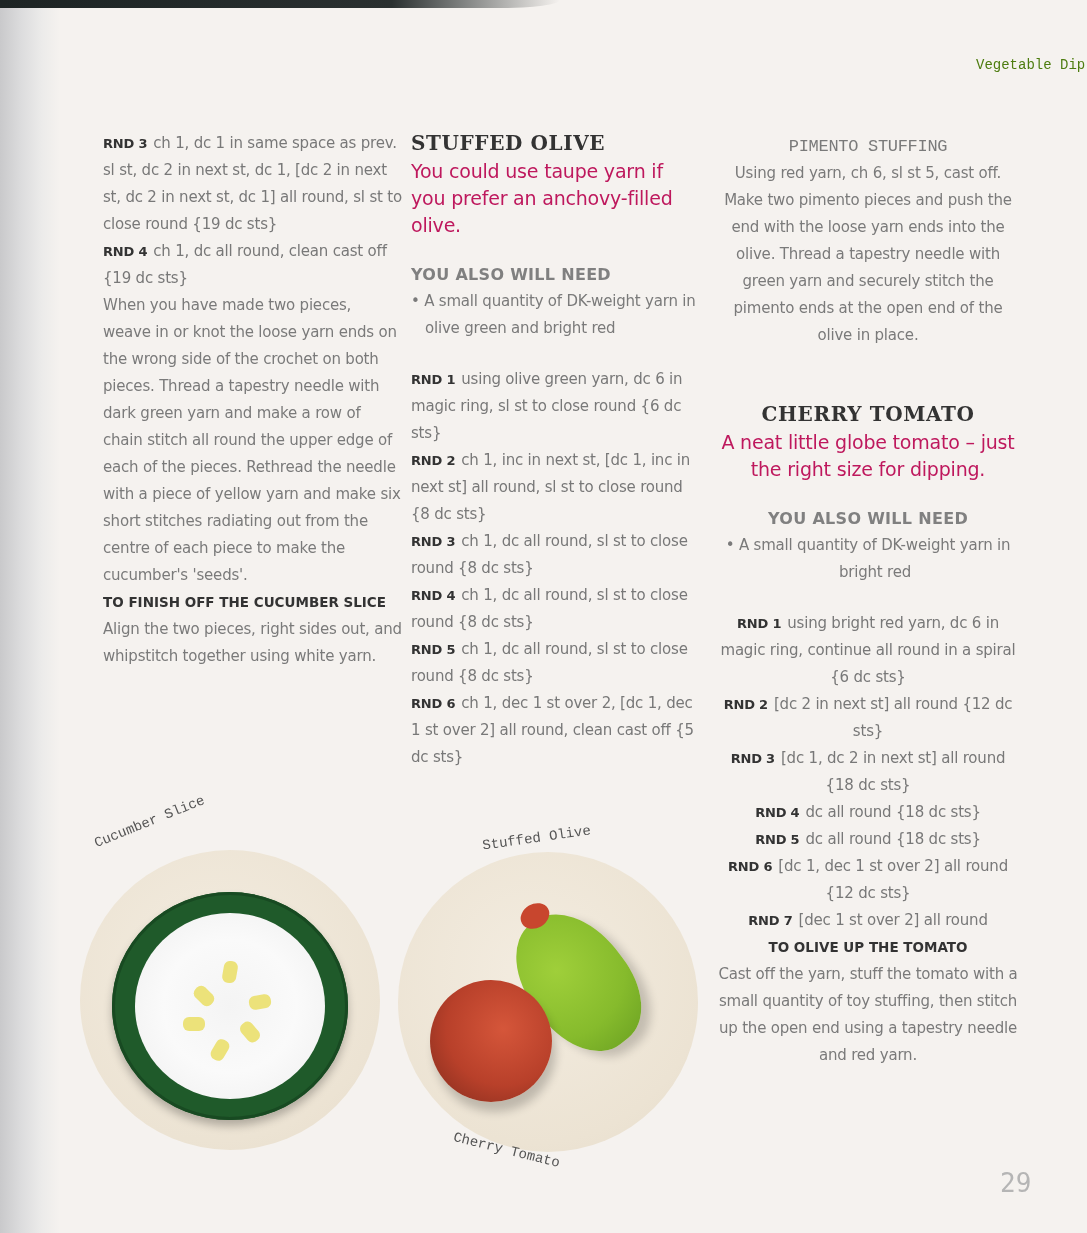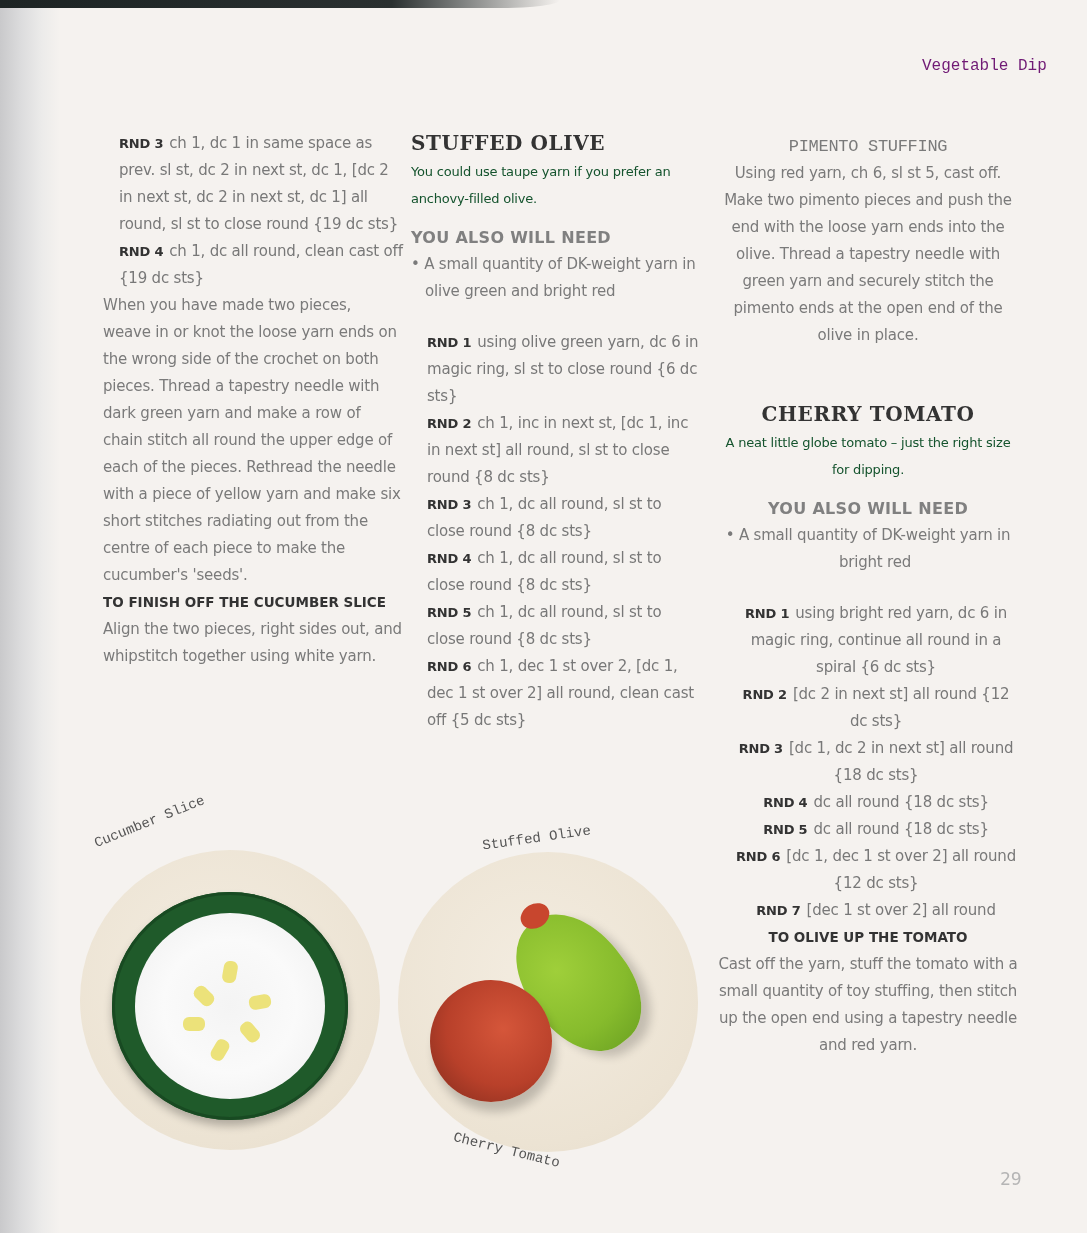--- a/index.html
+++ b/index.html
@@ -12,46 +12,46 @@
   .spine-shadow {
     position: absolute; left: 0; top: 0; width: 60px; height: 1233px;
     background: linear-gradient(to right, #c9c9cb 0%, #dcdcdd 35%, #ecebea 70%, rgba(245,242,239,0) 100%);
   }
   .top-edge {
     position: absolute; left: 0; top: 0; width: 560px; height: 8px;
     background: linear-gradient(to right, #1d2424 0%, #2a3030 70%, rgba(42,48,48,0) 100%);
     border-bottom-right-radius: 60px 8px;
   }
   .running-head {
-    position: absolute; left: 922px; top: 57px;
-    font-family: "Liberation Mono", monospace; font-size: 16px; color: #701a75;
+    position: absolute; left: 976px; top: 57px;
+    font-family: "Liberation Mono", monospace; font-size: 14px; color: #4d7c0f;
   }
   .col { position: absolute; font-size: 15px; line-height: 27px; letter-spacing: -0.2px; }
   .col1 { left: 103px; top: 130px; width: 300px; }
   .col2 { left: 411px; top: 130px; width: 290px; }
   .col3 { left: 718px; top: 133px; width: 300px; text-align: center; }
-  .rnd { color: #787878; margin-left: 16px; }
+  .rnd { color: #787878; }
   .rnd b { color: #333; font-weight: bold; font-size: 13px; margin-right: 6px; }
   .subhead { color: #333; font-weight: bold; font-size: 13.5px; letter-spacing: 0; }
   .title {
     font-family: "DejaVu Serif", serif; font-weight: bold; font-size: 20px;
     color: #333; letter-spacing: 0.6px; line-height: 26px; margin-bottom: 2px;
   }
-  .intro { color: #14532d; font-size: 13px; line-height: 27px; }
-  .need-head { color: #808080; font-weight: bold; font-size: 16px; margin-top: 12px; letter-spacing: 0.3px; }
+  .intro { color: #be185d; font-size: 19px; line-height: 27px; }
+  .need-head { color: #808080; font-weight: bold; font-size: 16px; margin-top: 22px; letter-spacing: 0.3px; }
   .bullet { padding-left: 14px; text-indent: -14px; color: #7a7a7a; }
   .gap { height: 24px; }
   .serif-head {
     font-family: "Liberation Mono", monospace; font-size: 17px; color: #7a7a7a;
     line-height: 27px; letter-spacing: -0.3px;
   }
   .body-text { color: #7a7a7a; }
   .page-num {
     position: absolute; left: 1000px; top: 1168px;
-    font-family: "DejaVu Sans Mono", monospace; font-size: 18px; color: #b5b5b5;
+    font-family: "DejaVu Sans Mono", monospace; font-size: 26px; color: #b5b5b5;
   }
   
   .photo { position: absolute; border-radius: 50%; background: radial-gradient(circle at 45% 40%, #f3ece0 0%, #ece3d3 70%, #e6dccb 100%); }
   .photo1 { left: 80px; top: 850px; width: 300px; height: 300px; }
   .photo2 { left: 398px; top: 852px; width: 300px; height: 300px; }
   .cucumber-rind {
     position: absolute; left: 32px; top: 42px; width: 236px; height: 228px; border-radius: 50%;
     background: #1f5a2a;
     box-shadow: 0 6px 8px rgba(0,0,0,0.25), inset 0 0 0 3px #184a22;
   }

